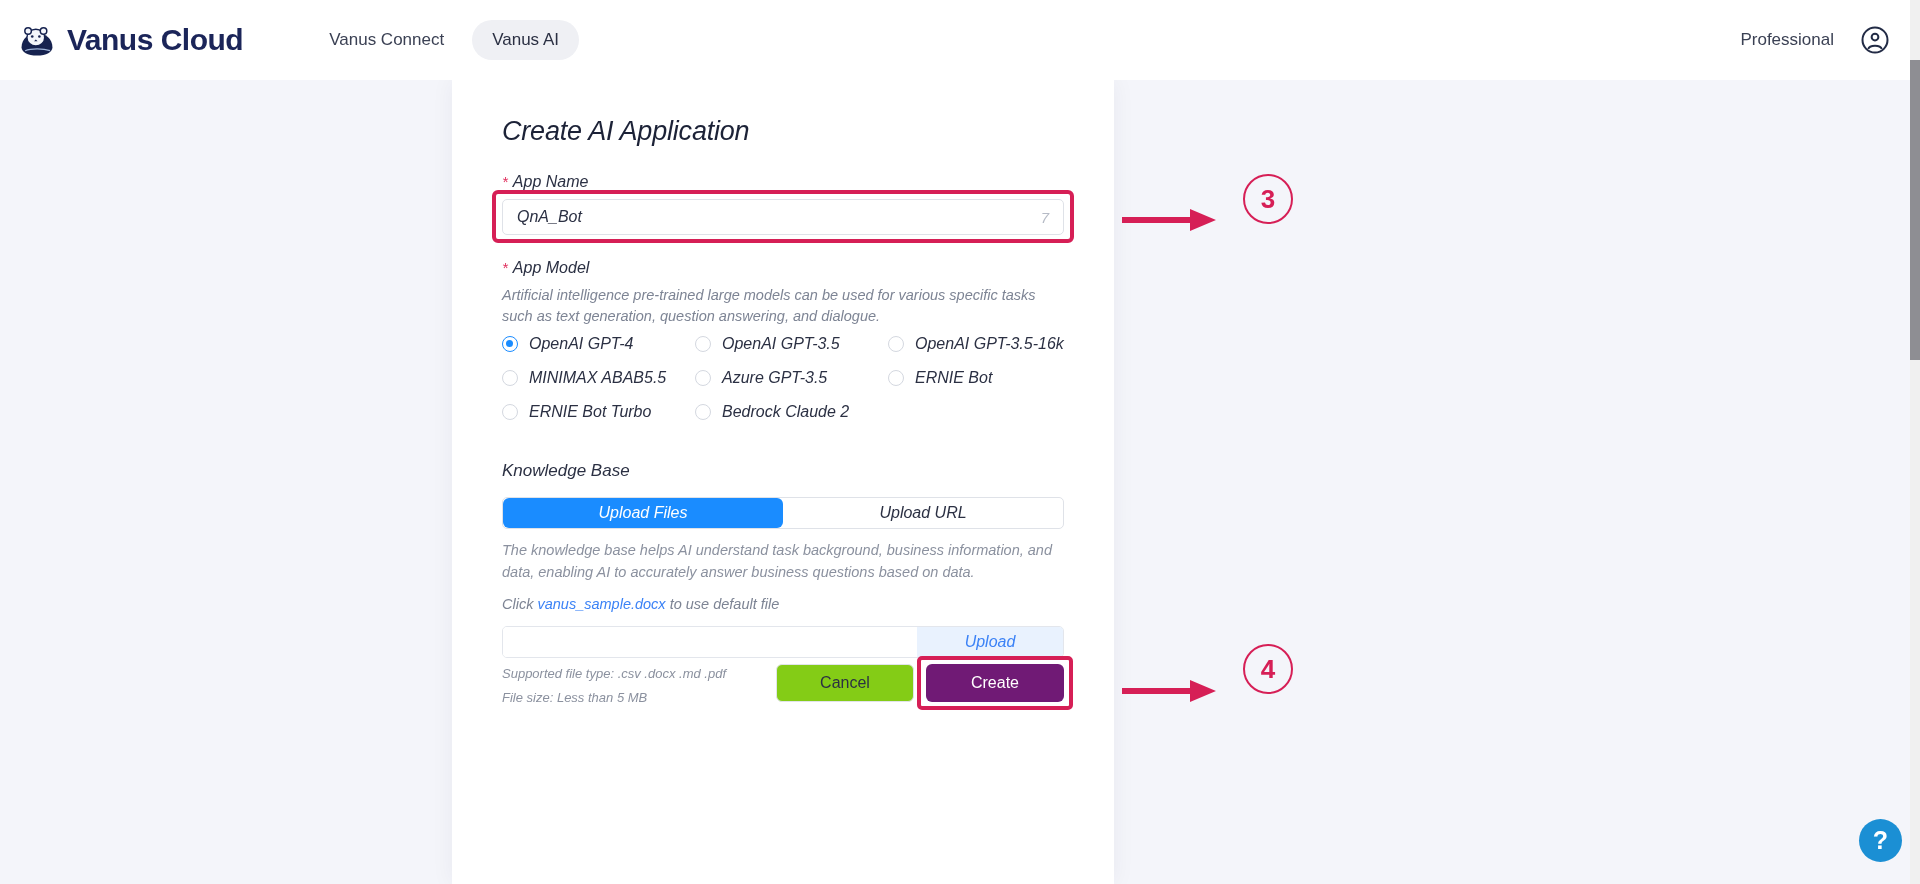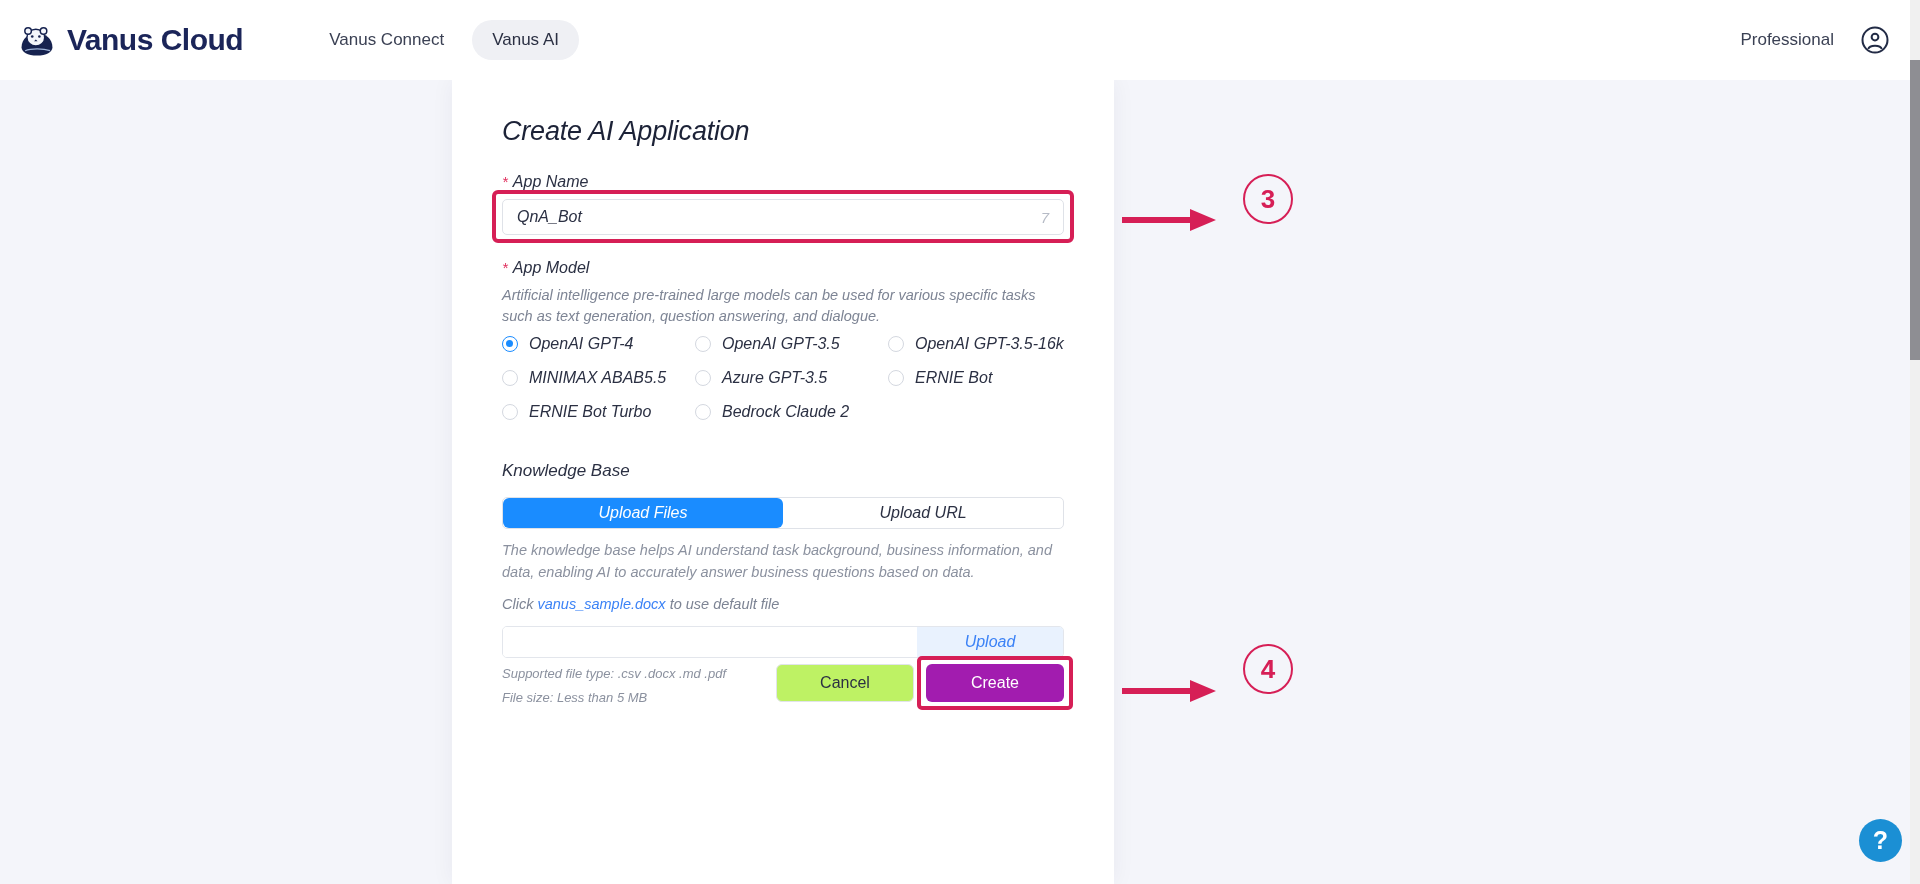--- a/index.html
+++ b/index.html
@@ -150,29 +150,29 @@
 
   
   .actions {
     position: absolute; left: 0; top: 584px;
     width: 662px;
     display: flex; justify-content: flex-end; align-items: center;
     padding-right: 50px; gap: 0px;
   }
   .btn-cancel {
     width: 138px; height: 38px;
-    border: 1px solid #e1e4ea; border-radius: 6px; background: #bef264;
+    border: 1px solid #e1e4ea; border-radius: 6px; background: #84cc16;
     font-size: 16px; color: #2b3043;
     display: flex; align-items: center; justify-content: center;
     cursor: pointer; margin-right: 12px;
   }
   .create-wrap { position: relative; }
   .btn-create {
     width: 138px; height: 38px;
-    background: #a21caf; border-radius: 6px; border: none;
+    background: #701a75; border-radius: 6px; border: none;
     font-size: 16px; color: #fff;
     display: flex; align-items: center; justify-content: center;
     cursor: pointer;
   }
   .annot-ring-btn {
     position: absolute; left: -9px; top: -8px;
     width: 156px; height: 54px;
     border: 4px solid #d61f56; border-radius: 5px;
     pointer-events: none;
   }

